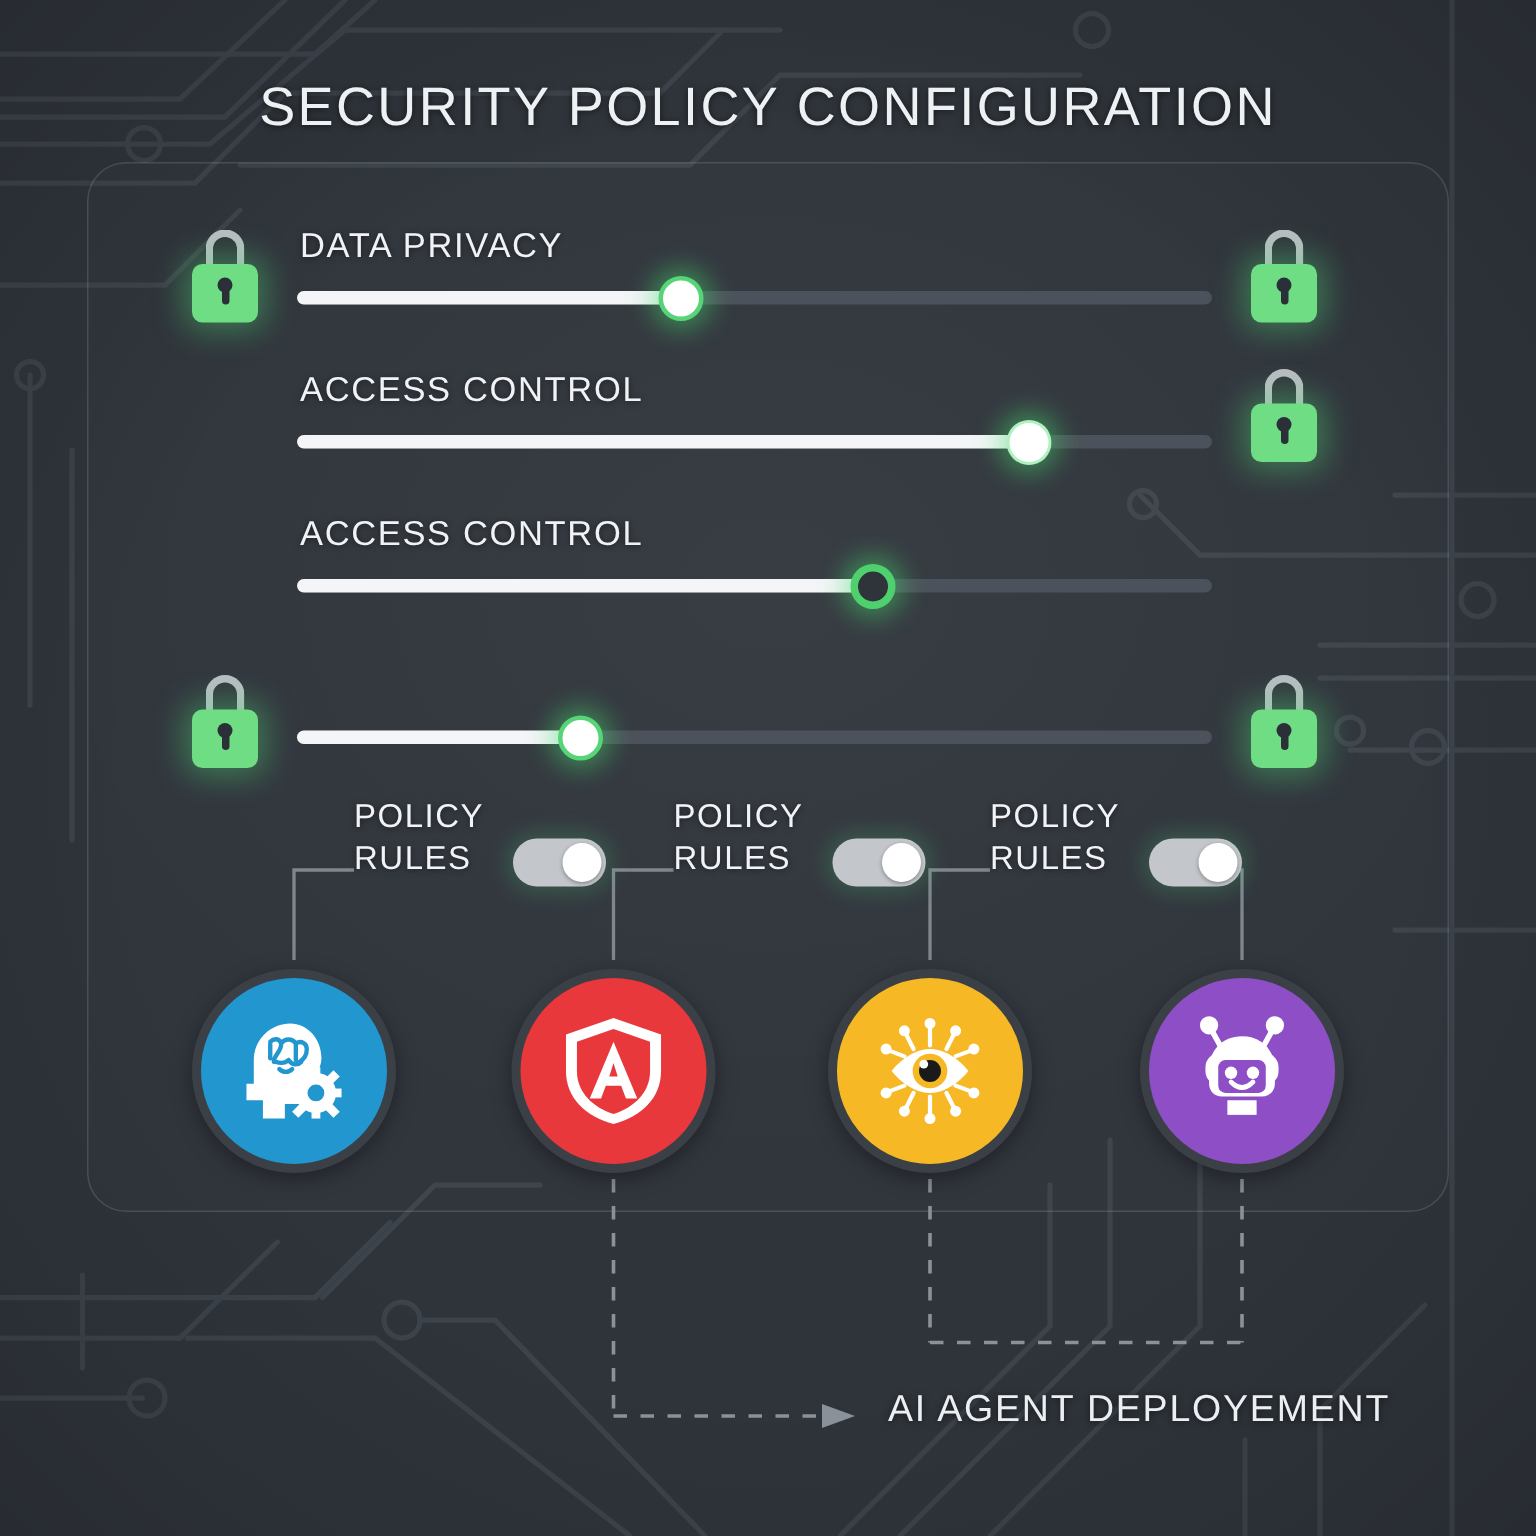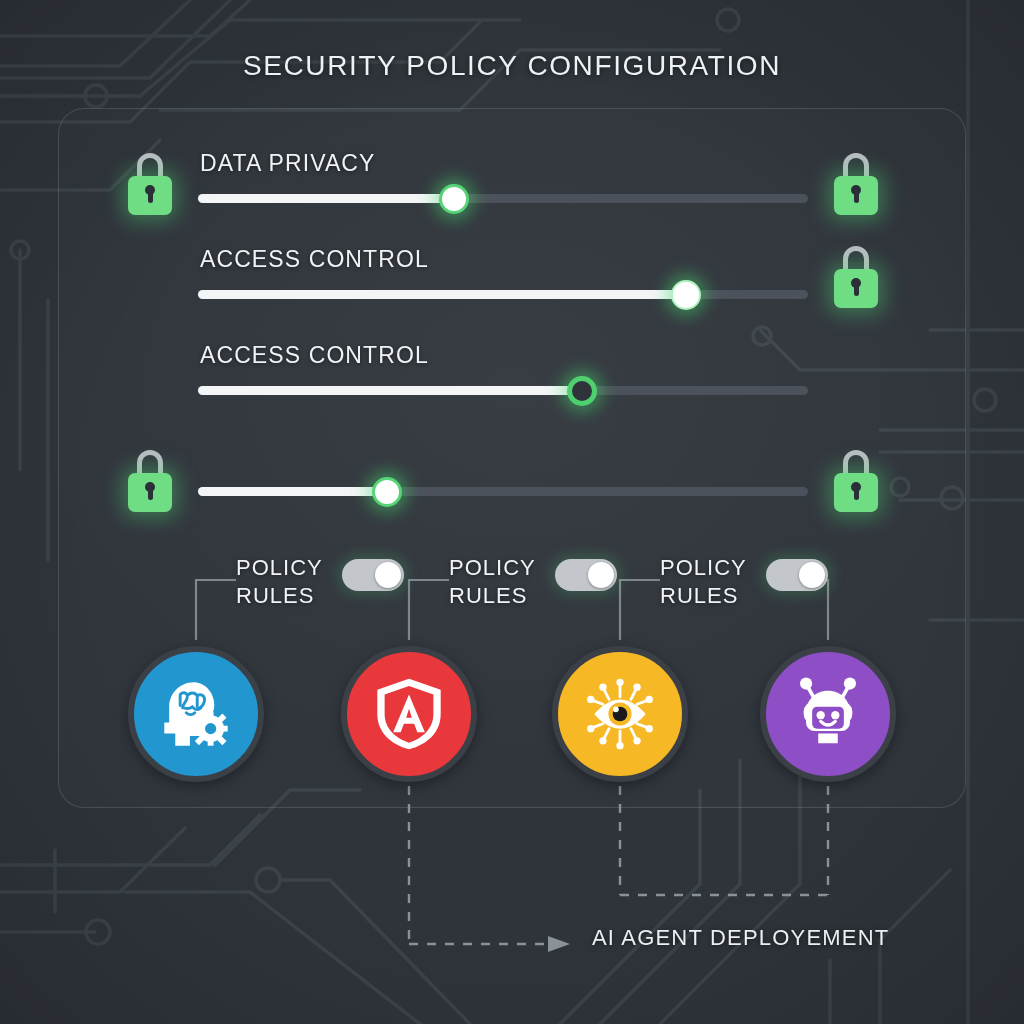--- a/index.html
+++ b/index.html
@@ -36,21 +36,21 @@
     border-radius:26px;
     background:rgba(255,255,255,0.012);
   }
 
   
   .title{
     position:absolute;
     top:50px; left:0; width:1024px;
     text-align:center;
     color:#eef1f4;
-    font-size:28px;
+    font-size:36px;
     letter-spacing:1.6px;
     font-weight:400;
     text-shadow:0 1px 5px rgba(0,0,0,0.55);
   }
 
   
   .row{ position:absolute; left:0; width:1024px; height:110px; }
   .row-label{
     position:absolute; left:200px; top:0;
     color:#f0f2f5;
@@ -113,21 +113,20 @@
 
   
   .rule{ position:absolute; width:220px; height:70px; }
   .rule .txt{
     position:absolute; left:0; top:0;
     color:#f1f3f6;
     font-size:22px;
     line-height:28px;
     letter-spacing:1px;
     text-shadow:0 1px 4px rgba(0,0,0,0.5);
-    margin-top:24px;
   }
   .toggle{
     position:absolute; left:106px; top:29px;
     width:62px; height:32px;
     border-radius:17px;
     background:#c3c7cb;
     box-shadow:0 0 14px 4px rgba(80,210,120,0.22);
   }
   .toggle .knob{
     position:absolute; right:3px; top:3px;
@@ -149,21 +148,21 @@
   .node svg{ width:78px; height:78px; }
 
   
   #connectors{ position:absolute; inset:0; width:1024px; height:1024px; pointer-events:none; }
 
   
   .footer-label{
     position:absolute;
     left:592px; top:925px;
     color:#eceff2;
-    font-size:22px;
+    font-size:25px;
     letter-spacing:1.2px;
     text-shadow:0 1px 5px rgba(0,0,0,0.55);
   }
 </style>
 </head>
 <body>
 
 <svg id="circuit" viewBox="0 0 1024 1024" xmlns="http://www.w3.org/2000/svg">
   <g stroke="#3d434b" stroke-width="3.5" fill="none" stroke-linecap="round">
 

